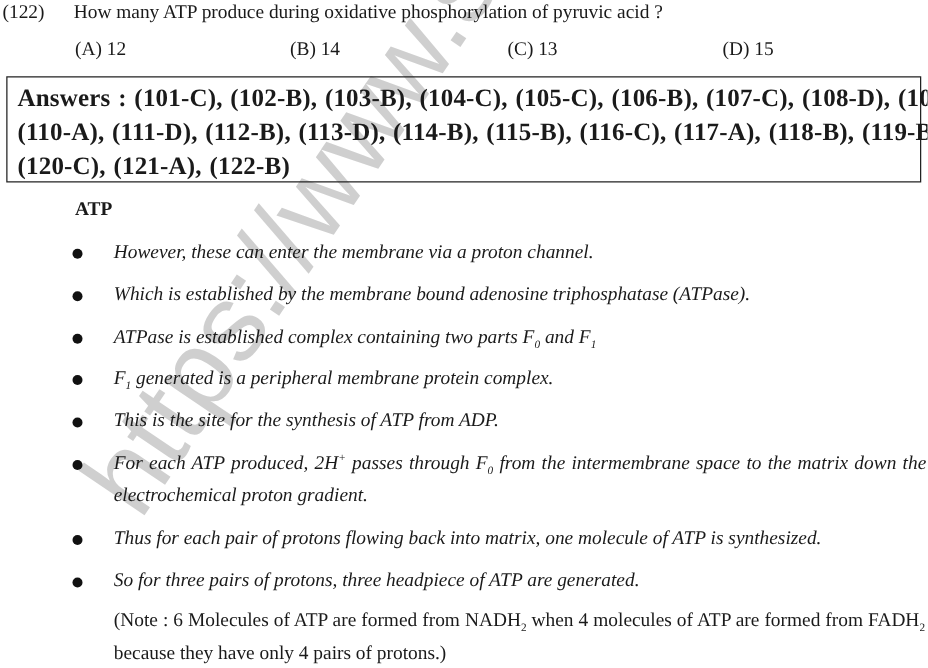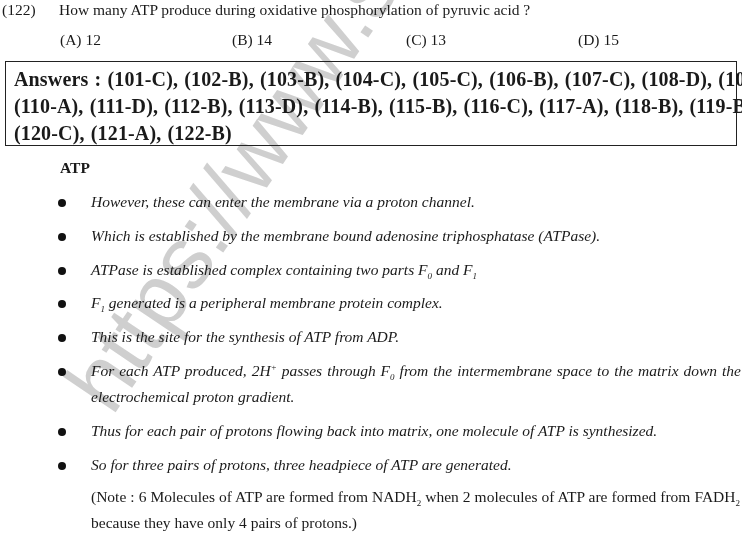--- a/index.html
+++ b/index.html
@@ -176,14 +176,14 @@
   <div class="bullet" style="top:421px">
     <span class="dot"></span>
     <span class="btext">Thus for each pair of protons flowing back into matrix, one molecule of ATP is synthesized.</span>
   </div>
 
   <div class="bullet" style="top:455px">
     <span class="dot"></span>
     <span class="btext">So for three pairs of protons, three headpiece of ATP are generated.</span>
   </div>
 
-  <div class="note"><span>(Note : 6 Molecules of ATP are formed from NADH</span><sub>2</sub><span> when 2 molecules of ATP are formed from FADH</span><sub>2</sub><span> because they have only 4 pairs of protons.)</span></div>
+  <div class="note"><span>(Note : 6 Molecules of ATP are formed from NADH</span><sub>2</sub><span> when 4 molecules of ATP are formed from FADH</span><sub>2</sub><span> because they have only 4 pairs of protons.)</span></div>
 </div>
 
 </body></html>

